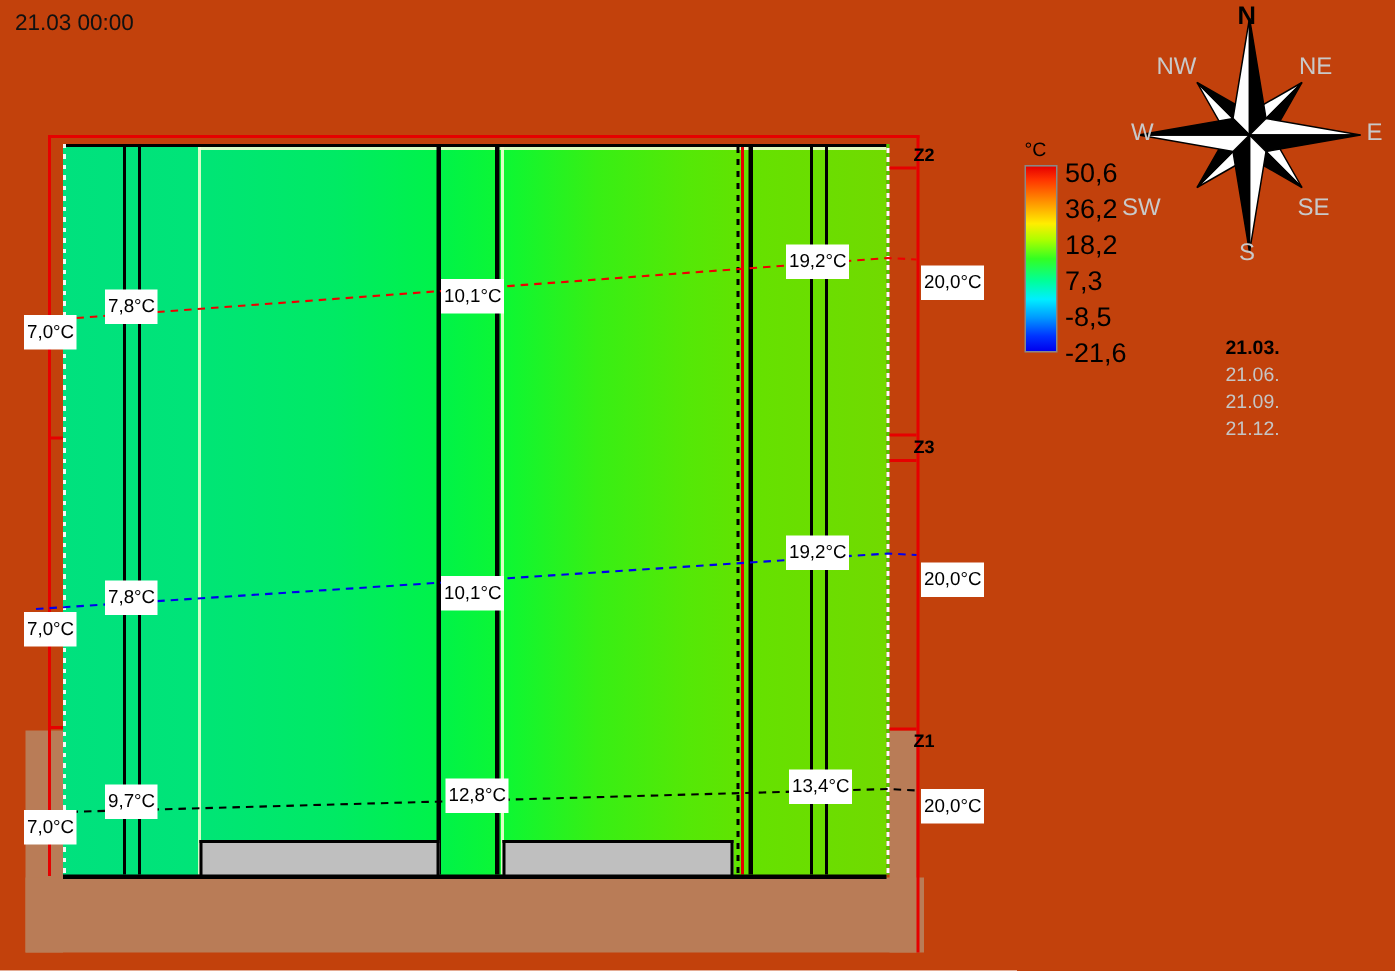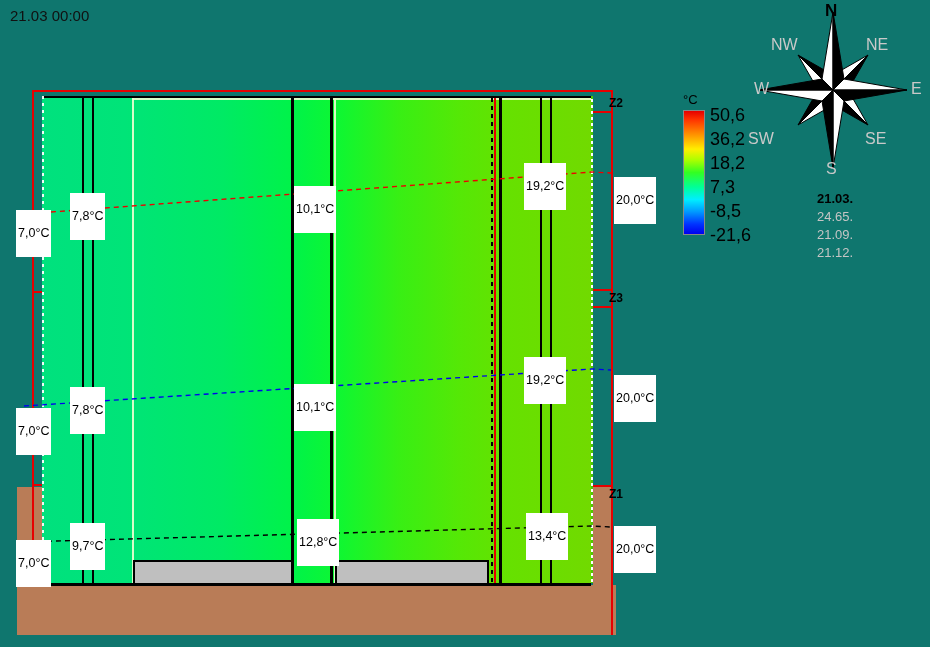--- a/index.html
+++ b/index.html
@@ -1,46 +1,46 @@
 <!DOCTYPE html>
 <html><head>
 <meta charset="utf-8">
 <style>
   html,body{margin:0;padding:0;background:#fff;}
   .stage{position:relative;width:930px;height:647px;overflow:hidden;
-         font-family:"Liberation Sans",sans-serif;color:#000;background:#0f766e;}
+         font-family:"Liberation Sans",sans-serif;color:#000;background:#c2410c;}
   .abs{position:absolute;}
   .ts{position:absolute;font-size:15px;color:#111;white-space:nowrap;}
   .ground{position:absolute;background:#b97c57;}
   .bfield{position:absolute;
     background:linear-gradient(90deg,#00e17e 0%,#00e478 15%,#00ea64 33%,#00f348 46%,
       #0ef732 54%,#38ef14 65%,#55e806 76%,#66e100 85%,#71da00 100%);}
   .vl{position:absolute;top:98px;height:485px;background:#000;}
   .vl-dash{position:absolute;top:98px;height:485px;width:2px;
     background:repeating-linear-gradient(to bottom,#000 0 4px,rgba(0,0,0,0) 4px 8px);}
   .vl-red{position:absolute;top:98px;height:485px;width:2px;background:#e60000;}
   .pale{position:absolute;background:#efffd2;opacity:.9;}
   .slab{position:absolute;background:#bfbfbf;border:2px solid #000;border-bottom:none;box-sizing:border-box;}
   .edge{position:absolute;background:#000;}
   .dotL{position:absolute;width:2px;
     background:repeating-linear-gradient(to bottom,rgba(255,255,255,.95) 0 3px,rgba(255,255,255,0) 3px 7px);}
   .dotR{position:absolute;width:2px;
     background:repeating-linear-gradient(to bottom,#4ec800 0 3px,#fff 3px 6px);}
   .red{position:absolute;background:#e60000;}
   .zl{position:absolute;font-weight:bold;font-size:12px;line-height:14px;padding:0 17px;white-space:nowrap;}
-  .tl{position:absolute;background:#fff;font-size:12.5px;line-height:15px;padding:16px 2px;white-space:nowrap;}
+  .tl{position:absolute;background:#fff;font-size:12.5px;line-height:15px;padding:4px 2px;white-space:nowrap;}
   .ov{position:absolute;left:0;top:0;pointer-events:none;}
   .lunit{position:absolute;font-size:13px;}
   .lbar{position:absolute;border:1px solid #888;
     background:linear-gradient(to bottom,#e60000 0%,#ff3300 7%,#ff9900 20%,#ffee00 31%,
       #aaff00 40%,#33ff22 50%,#00ff99 62%,#00eeff 72%,#0099ff 82%,#0033ff 92%,#0000ee 100%);}
   .lt{position:absolute;left:710px;font-size:18px;line-height:15px;white-space:nowrap;}
   .cd{position:absolute;font-size:16px;color:#c9c9c9;white-space:nowrap;}
   .cd-n{position:absolute;font-size:17px;font-weight:bold;color:#000;white-space:nowrap;}
-  .dt{position:absolute;left:817px;font-size:13px;line-height:15px;color:#c5c5c5;white-space:nowrap;cursor:pointer;}
+  .dt{position:absolute;left:817px;font-size:13px;line-height:15px;color:#c5c5c5;white-space:nowrap;cursor:pointer;margin-top:33px;}
   .dt-sel{color:#000;font-weight:bold;}
 </style>
 </head>
 <body>
 
 <div class="stage">
 
   <div class="ts" style="left:10px;top:7px">21.03 00:00</div>
 
   <div>
@@ -147,18 +147,18 @@
   <div class="cd" style="left:771px;top:36px">NW</div>
   <div class="cd" style="left:866px;top:36px">NE</div>
   <div class="cd" style="left:754px;top:80px">W</div>
   <div class="cd" style="left:911px;top:80px">E</div>
   <div class="cd" style="left:748px;top:130px">SW</div>
   <div class="cd" style="left:865px;top:130px">SE</div>
   <div class="cd" style="left:826px;top:160px">S</div>
 
   <div>
     <div class="dt dt-sel" style="top:191px">21.03.</div>
-    <div class="dt" style="top:209px">24.65.</div>
+    <div class="dt" style="top:209px">21.06.</div>
     <div class="dt" style="top:227px">21.09.</div>
     <div class="dt" style="top:245px">21.12.</div>
   </div>
 
 </div>
 
 </body></html>

